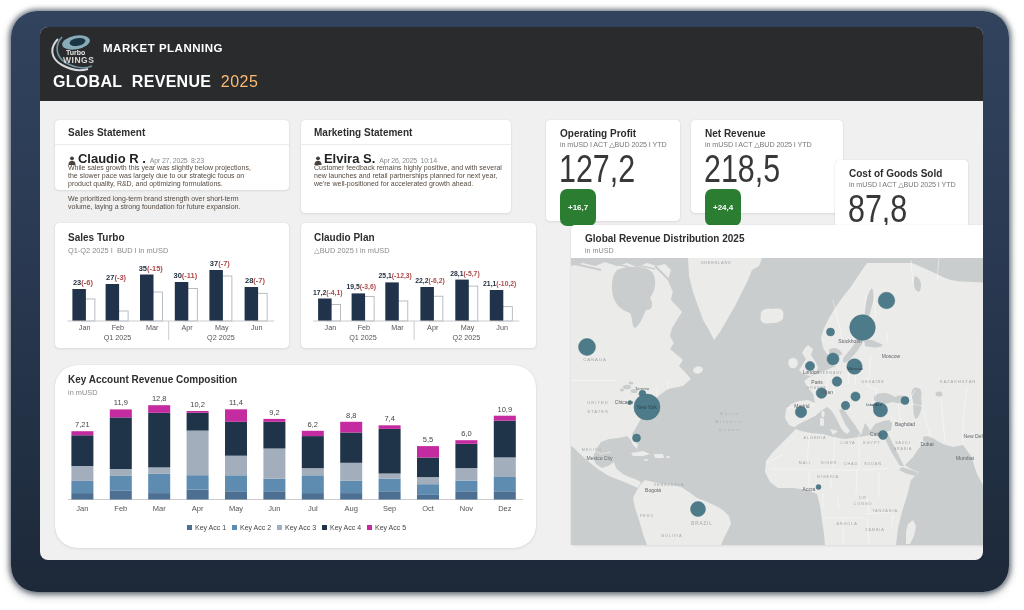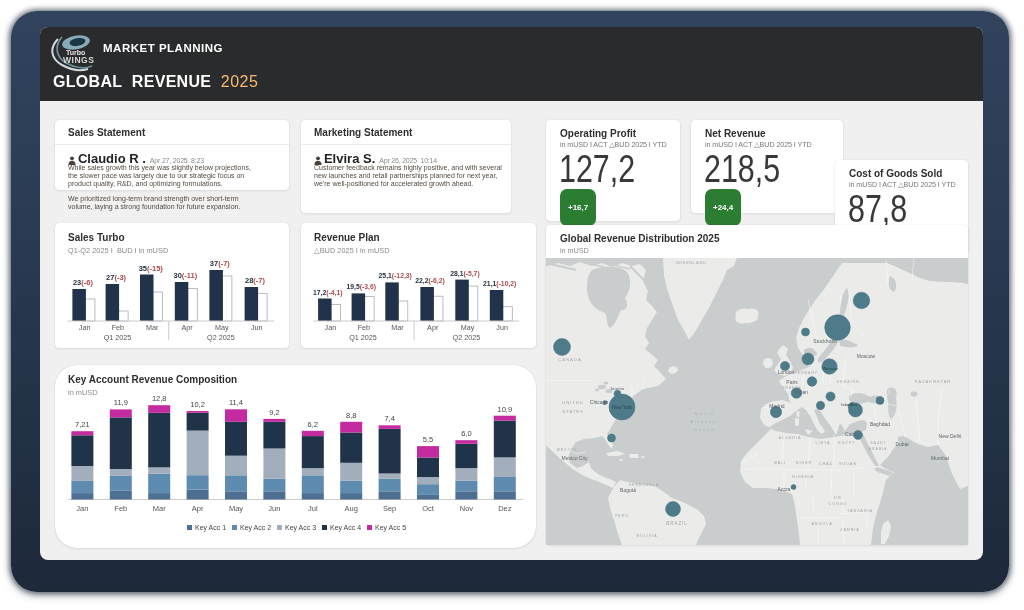--- a/index.html
+++ b/index.html
@@ -131,21 +131,21 @@
 <text x="132.1" y="107" font-size="7.2" fill="#555" text-anchor="middle">Apr</text>
 <text x="166.7" y="107" font-size="7.2" fill="#555" text-anchor="middle">May</text>
 <text x="201.8" y="107" font-size="7.2" fill="#555" text-anchor="middle">Jun</text>
 <line x1="113.7" y1="98" x2="113.7" y2="117" stroke="#cccccc" stroke-width="1"></line>
 <text x="62.5" y="117" font-size="7.2" fill="#555" text-anchor="middle">Q1 2025</text>
 <text x="165.9" y="117" font-size="7.2" fill="#555" text-anchor="middle">Q2 2025</text>
       </svg>
   </div>
 
   <div class="card chart" style="left:261px; top:196px; width:235px; height:125px;">
-    <div class="ctitle">Revenue Plan</div>
+    <div class="ctitle">Claudio Plan</div>
     <div class="csub">△BUD 2025 I in mUSD</div>
     <svg id="rplan" width="235" height="125" viewBox="0 0 235 125" style="position:absolute;left:0;top:0;">
         <rect x="26.1" y="81.4" width="13.5" height="16.6" fill="#ffffff" stroke="#a7adb3" stroke-width="0.8"></rect>
 <rect x="59.6" y="73.4" width="13.5" height="24.6" fill="#ffffff" stroke="#a7adb3" stroke-width="0.8"></rect>
 <rect x="93.3" y="78.0" width="13.5" height="20.0" fill="#ffffff" stroke="#a7adb3" stroke-width="0.8"></rect>
 <rect x="128.4" y="73.2" width="13.5" height="24.8" fill="#ffffff" stroke="#a7adb3" stroke-width="0.8"></rect>
 <rect x="163.3" y="63.1" width="13.5" height="34.9" fill="#ffffff" stroke="#a7adb3" stroke-width="0.8"></rect>
 <rect x="197.8" y="83.7" width="13.5" height="14.3" fill="#ffffff" stroke="#a7adb3" stroke-width="0.8"></rect>
 <rect x="17.1" y="75.5" width="13.5" height="22.5" fill="#20334a"></rect>
 <rect x="50.6" y="70.4" width="13.5" height="27.6" fill="#20334a"></rect>
@@ -165,21 +165,21 @@
 <text x="96.5" y="107" font-size="7.2" fill="#555" text-anchor="middle">Mar</text>
 <text x="131.7" y="107" font-size="7.2" fill="#555" text-anchor="middle">Apr</text>
 <text x="166.6" y="107" font-size="7.2" fill="#555" text-anchor="middle">May</text>
 <text x="201.1" y="107" font-size="7.2" fill="#555" text-anchor="middle">Jun</text>
 <line x1="113.1" y1="98" x2="113.1" y2="117" stroke="#cccccc" stroke-width="1"></line>
 <text x="62.0" y="117" font-size="7.2" fill="#555" text-anchor="middle">Q1 2025</text>
 <text x="165.4" y="117" font-size="7.2" fill="#555" text-anchor="middle">Q2 2025</text>
       </svg>
   </div>
 
-  <div class="card map-card" style="left:506px; top:198px; width:422px; height:320px;">
+  <div class="card map-card" style="left:531px; top:198px; width:422px; height:320px;">
     <div class="ctitle">Global Revenue Distribution 2025</div>
     <div class="csub">in mUSD</div>
     <svg id="map" width="422" height="287" viewBox="0 0 422 287" style="position:absolute;left:0;top:33px;">
         <rect x="0" y="0" width="422" height="287" fill="#c9cdcd"></rect>
 <path d="M 0,8 L 12,5 L 24,8 L 34,4 L 46,8 L 56,5 L 66,9 L 76,5 L 86,8 L 94,6 L 100,12 L 97,22 L 102,32 L 100,42 L 106,48 L 111,54 L 106,62 L 101,70 L 99,78 L 103,85 L 99,91 L 105,96 L 112,102 L 108,108 L 114,114 L 120,121 L 112,128 L 97,131 L 86,139 L 78,147 L 73,156 L 67,166 L 63,173 L 61,176 L 64,181 L 67,187 L 66,191 L 62,187 L 59,181 L 56,178 L 48,180 L 38,181 L 30,184 L 26,190 L 22,199 L 25,206 L 31,210 L 37,208 L 43,204 L 45,210 L 48,213 L 52,216 L 58,219 L 64,221 L 70,224 L 67,230 L 58,226 L 48,222 L 38,218 L 28,212 L 18,204 L 9,196 L 3,190 L 0,188 Z" fill="#ebebe9"></path>
 <path d="M 46,12 C 58,7 75,8 81,14 C 86,21 85,32 79,40 C 83,46 81,53 75,52 C 72,58 70,66 64,70 C 60,67 62,60 59,55 C 50,52 44,46 42,38 C 40,28 41,17 46,12 Z" fill="#c9cdcd"></path>
 <rect x="0" y="0" width="100" height="3.5" fill="#c9cdcd"></rect>
 <path d="M 4,6 L 30,12" stroke="#c9cdcd" stroke-width="2" fill="none"></path>
 <path d="M 36,4 L 58,9" stroke="#c9cdcd" stroke-width="1.6" fill="none"></path>
 <path d="M 62,6 L 84,11" stroke="#c9cdcd" stroke-width="1.6" fill="none"></path>

